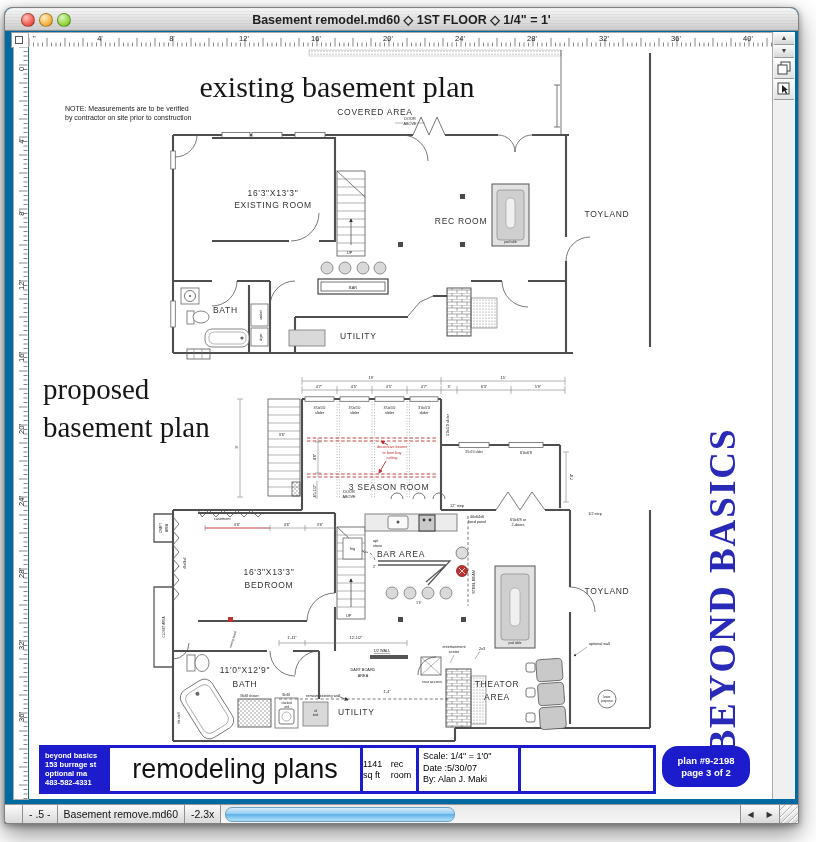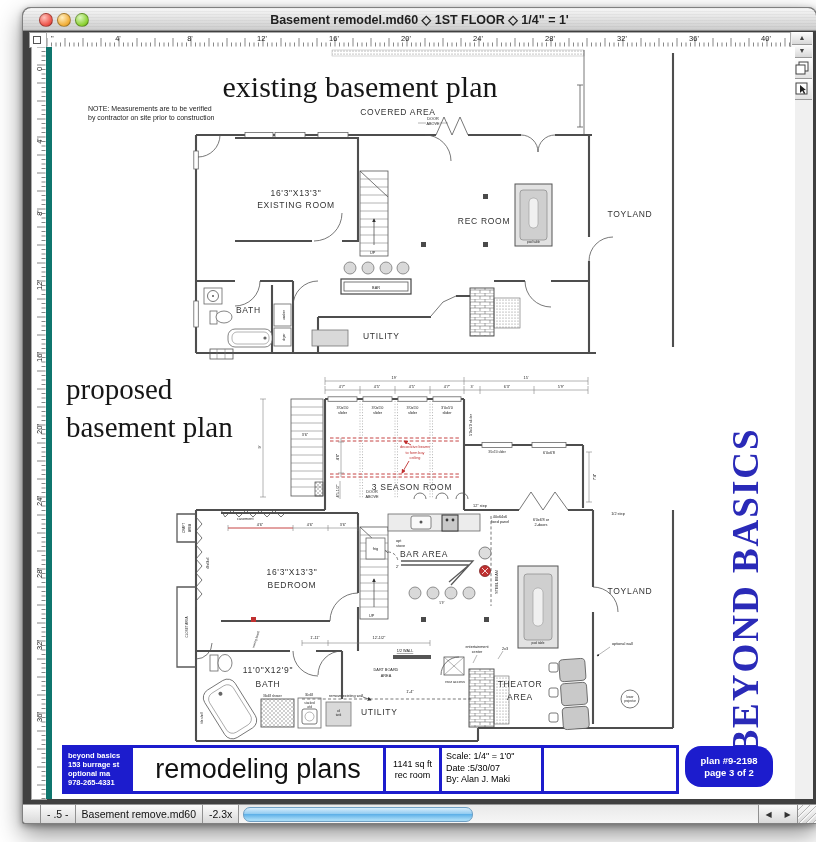--- a/index.html
+++ b/index.html
@@ -1,36 +1,36 @@
 <!DOCTYPE html>
 <html><head>
 <meta charset="utf-8">
 <style>
   html,body{margin:0;padding:0;background:#fff;width:816px;height:842px;overflow:hidden;
     font-family:"Liberation Sans",sans-serif;}
-  .window{position:absolute;left:22px;top:7px;width:793px;height:815px;background:#404040;
+  .window{position:absolute;left:4px;top:7px;width:793px;height:815px;background:#0369a1;
     border:1px solid #808080;border-radius:8px 8px 2px 2px;
     box-shadow:0 10px 24px rgba(0,0,0,.45), 0 2px 6px rgba(0,0,0,.35);}
   .titlebar{position:absolute;left:0;top:0;right:0;height:22px;border-radius:8px 8px 0 0;
     background:repeating-linear-gradient(0deg,rgba(0,0,0,.04) 0 1px,rgba(255,255,255,0) 1px 3px),
       linear-gradient(#f7f7f7,#cdcdcd);border-bottom:1px solid #8e8e8e;}
   .title{position:absolute;left:0;right:0;top:4px;text-align:center;font-size:12.5px;
     font-weight:bold;color:#1f1f1f;}
   .tl{position:absolute;top:4.5px;width:12px;height:12px;border-radius:50%;border:1px solid rgba(0,0,0,.3);}
   .tl.r{left:16px;background:radial-gradient(circle at 35% 30%,#ffc1ba,#ee564c 65%,#c93a30);}
   .tl.y{left:34px;background:radial-gradient(circle at 35% 30%,#ffeec0,#f2b03c 65%,#d2951f);}
   .tl.g{left:52px;background:radial-gradient(circle at 35% 30%,#dbf6c0,#8ed337 65%,#67a911);}
   .corner{position:absolute;left:6px;top:24px;width:16px;height:14px;background:#fff;
     border:1px solid #999;}
   .corner span{position:absolute;left:3px;top:3px;width:6px;height:6px;border:1px solid #555;display:block;}
   .ruler-top{position:absolute;left:23px;top:24px;width:743px;height:14px;background:#fff;border:1px solid #aaa;border-width:1px 0 1px 1px;}
   .ruler-left{position:absolute;left:8px;top:39px;width:14px;height:752px;background:#fff;border:1px solid #aaa;border-width:0 1px 1px 1px;}
   .rl{font:7.5px "Liberation Sans",sans-serif;fill:#222;}
   .canvas{position:absolute;left:23px;top:39px;width:743px;height:752px;background:#fff;
-    border-left:6px solid #0f766e;overflow:hidden;}
+    border-left:1px solid #0f766e;overflow:hidden;}
   .scrollcol{position:absolute;left:767px;top:24px;width:22px;height:767px;background:#f0f0f0;
     border-left:1px solid #aaa;display:flex;flex-direction:column;align-items:center;}
   .sbtn{width:20px;height:12px;background:linear-gradient(#fdfdfd,#d8d8d8);border:1px solid #999;
     border-width:0 0 1px 0;font-size:7px;color:#444;text-align:center;line-height:12px;}
   .tbtn{width:20px;height:20px;background:linear-gradient(#fff,#e2e2e2);border-bottom:1px solid #999;
     display:flex;align-items:center;justify-content:center;}
   .statusbar{position:absolute;left:0px;bottom:0px;height:18px;right:0;background:linear-gradient(#fbfbfb,#d9d9d9);
     border-top:1px solid #979797;display:flex;align-items:stretch;font-size:10.5px;color:#111;border-radius:0 0 2px 2px;}
   .seg{border-right:1px solid #909090;display:flex;align-items:center;justify-content:center;padding:0 6px;white-space:nowrap;}
   .seg.first{border-left:1px solid #909090;margin-left:17px;}
@@ -42,21 +42,21 @@
      repeating-linear-gradient(135deg,transparent 0 3px,#b5b5b5 3px 4px,#f5f5f5 4px 5px);}
   .banner{position:absolute;left:693px;top:544px;transform:translate(-50%,-50%) rotate(-90deg);
     font-family:"Liberation Serif",serif;font-weight:bold;font-size:37px;letter-spacing:2px;color:#2a2ab8;white-space:nowrap;}
   
   .tblock{position:absolute;left:10px;top:698px;width:611px;height:43px;border:3px solid #1c1ccd;background:#fff;display:flex;}
   .tcell{border-right:3px solid #1c1ccd;position:relative;}
   .company{width:62px;background:#1c1ccd;color:#fff;font-size:7.5px;font-weight:bold;line-height:9px;
     padding:3px 0 0 3px;white-space:nowrap;}
   .tmain{width:250px;display:flex;align-items:center;justify-content:center;
     font-family:Liberation Sans, sans-serif;font-size:27px;color:#111;}
-  .tsq{width:53px;display:flex;flex-direction:column;align-items:center;justify-content:center;font-size:9px;line-height:11px;}
+  .tsq{width:53px;display:flex;flex-direction:row;align-items:center;justify-content:center;font-size:9px;line-height:11px;}
   .tscale{width:95px;font-size:9px;line-height:11.5px;padding:3px 0 0 4px;white-space:nowrap;}
   .tempty{flex:1;border-right:none;}
   .planbox{position:absolute;left:633px;top:699px;width:88px;height:41px;background:#1c1ccd;border-radius:16px;
     color:#fff;font-size:9.5px;font-weight:bold;text-align:center;display:flex;flex-direction:column;justify-content:center;line-height:12px;}
   
   svg text{fill:#222;font-family:"Liberation Sans",sans-serif;}
   .serif{font-family:"Liberation Serif",serif;fill:#161616;}
   .lbl{font-size:8.5px;letter-spacing:.7px;fill:#333;}
   .md{font-size:7px;}
   .xs{font-size:3.8px;}
@@ -805,21 +805,21 @@
     </svg>
 
     <div class="banner">BEYOND BASICS</div>
 
     
     <div class="tblock">
       <div class="tcell company">
         <div>beyond basics</div>
           <div>153 burrage st</div>
         <div>optional ma</div>
-          <div>978-265-4331</div>
+          <div>483-582-4331</div>
       </div>
       <div class="tcell tmain">remodeling plans</div>
       <div class="tcell tsq">
         <div>1141 sq ft</div>
           <div>rec room</div>
       </div>
       <div class="tcell tscale">
         <div>Scale: 1/4" = 1'0"</div>
           <div>Date :5/30/07</div>
           <div>By: Alan J. Maki</div>

